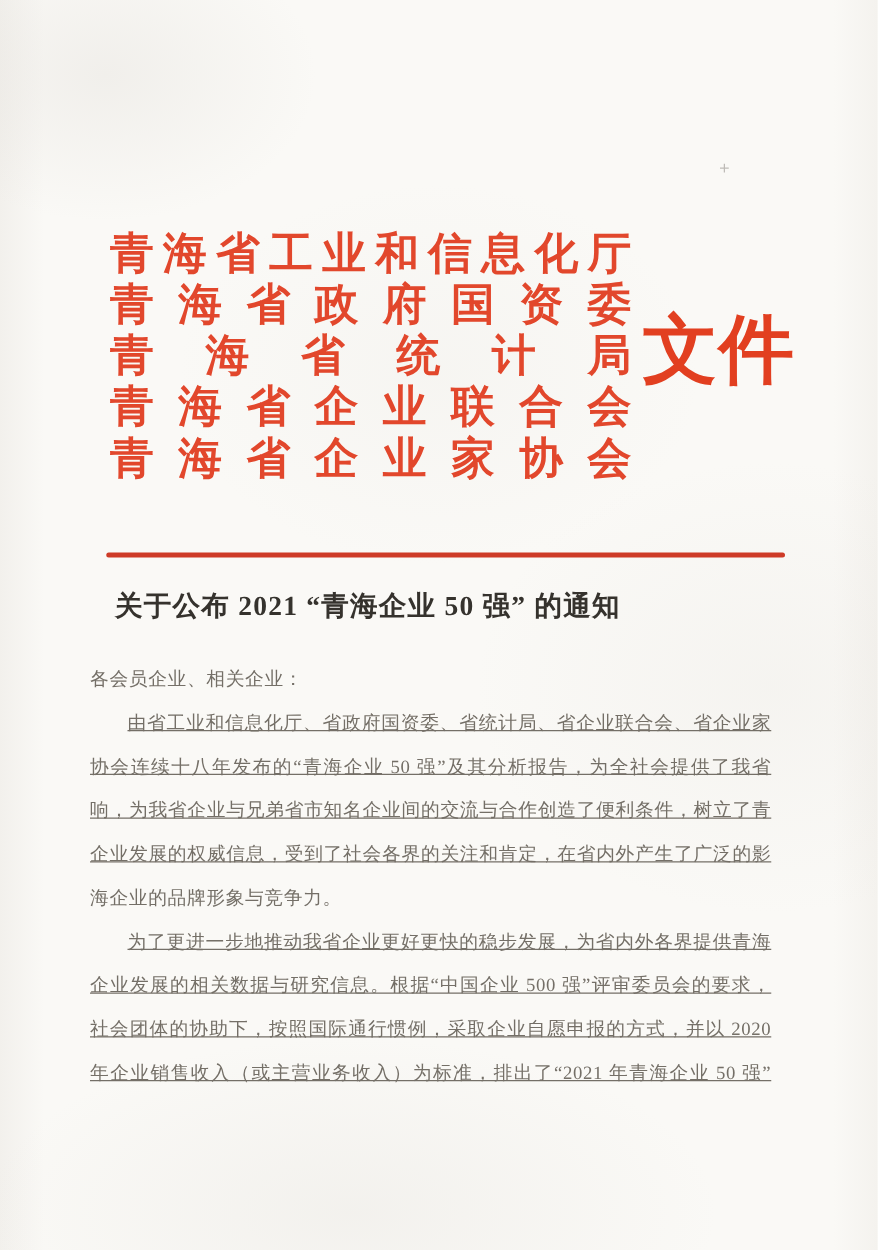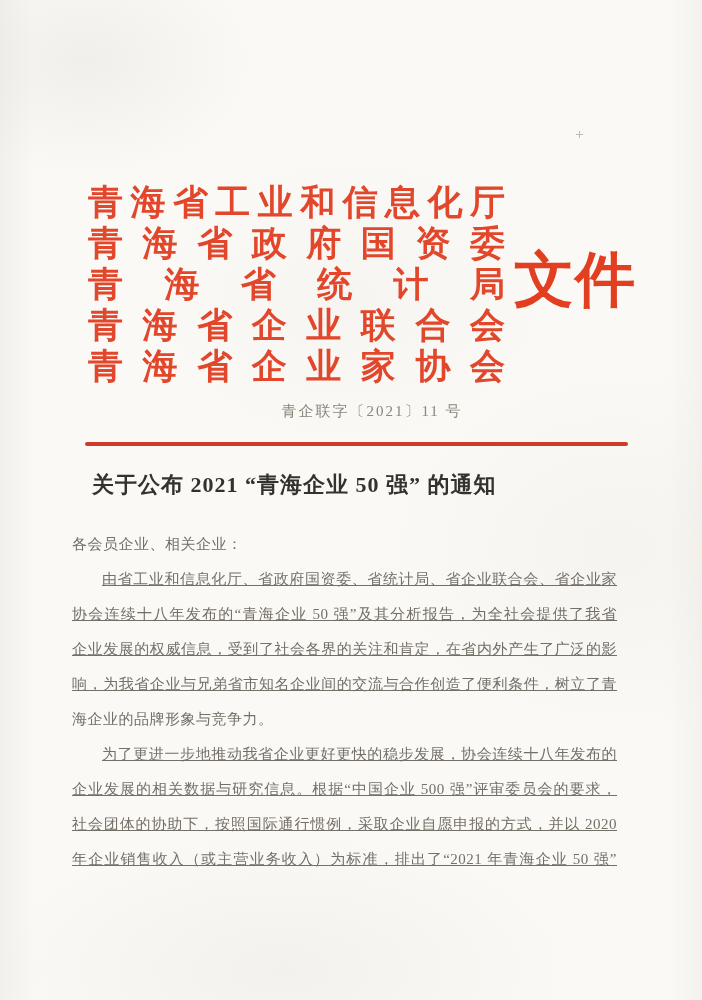--- a/index.html
+++ b/index.html
@@ -178,36 +178,35 @@
         <span>企</span>
         <span>业</span>
         <span>家</span>
         <span>协</span>
         <span>会</span>
       </div>
   </div>
 
   <div class="doc-type">文件</div>
 
-  <div class="doc-number">青企联字〔2021〕11 号</div>
 
   <div class="red-rule"></div>
 
   <div class="title">关于公布 2021 “青海企业 50 强” 的通知</div>
 
   <div class="body-block">
     <p class="body-line">各会员企业、相关企业：</p>
 
     <p class="body-line just indent">由省工业和信息化厅、省政府国资委、省统计局、省企业联合会、省企业家</p>
     <p class="body-line just">协会连续十八年发布的“青海企业 50 强”及其分析报告，为全社会提供了我省</p>
+    <p class="body-line just">响，为我省企业与兄弟省市知名企业间的交流与合作创造了便利条件，树立了青</p>
     <p class="body-line just">企业发展的权威信息，受到了社会各界的关注和肯定，在省内外产生了广泛的影</p>
-    <p class="body-line just">响，为我省企业与兄弟省市知名企业间的交流与合作创造了便利条件，树立了青</p>
     <p class="body-line">海企业的品牌形象与竞争力。</p>
 
-    <p class="body-line just indent">为了更进一步地推动我省企业更好更快的稳步发展，协会连续十八年发布的</p>
+    <p class="body-line just indent">为了更进一步地推动我省企业更好更快的稳步发展，为省内外各界提供青海</p>
     <p class="body-line just">企业发展的相关数据与研究信息。根据“中国企业 500 强”评审委员会的要求，</p>
     <p class="body-line just">社会团体的协助下，按照国际通行惯例，采取企业自愿申报的方式，并以 2020</p>
     <p class="body-line just">年企业销售收入（或主营业务收入）为标准，排出了“2021 年青海企业 50 强”</p>
   </div>
 
   <div class="speck"></div>
 
 </div>
 
 </body></html>

